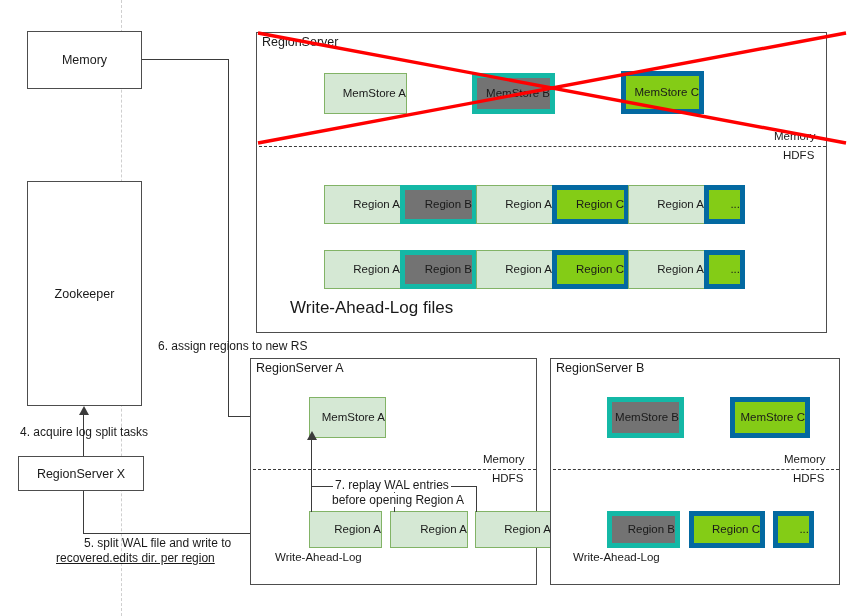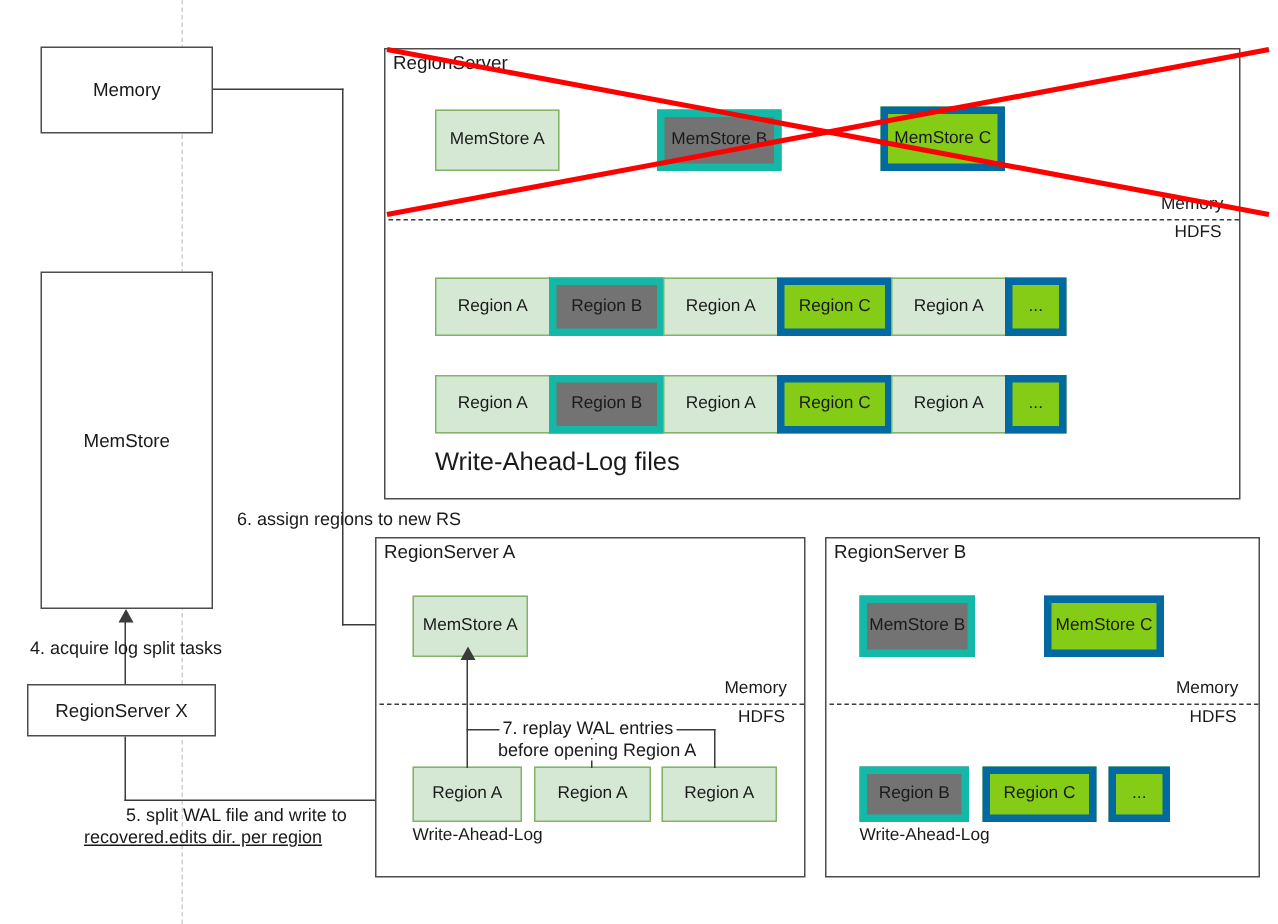--- a/index.html
+++ b/index.html
@@ -14,22 +14,22 @@
   .plainbox{border:1.5px solid #4d4d4d;background:#ffffff;
             display:flex;align-items:center;justify-content:center;
             font-size:12.5px;color:#1a1a1a;}
 
   
   .container{border:1.5px solid #4d4d4d;background:#ffffff;}
   .container-label{position:absolute;left:5px;top:2px;font-size:12.5px;
                    color:#1a1a1a;white-space:nowrap;}
 
   
-  .cell{display:flex;align-items:center;justify-content:center;
-        font-size:11.5px;line-height:1;text-align:center;}
+  .cell{display:flex;align-items:center;justify-content:flex-end;
+        font-size:11.5px;line-height:1;text-align:center;margin-left:34px;}
   .green {background:#d5e8d4;border:1px solid #82b366;}
   .blue  {background:#737373;border:5px solid #14b8a6;}
   .yellow{background:#84cc16;border:5px solid #0369a1;}
 
   
   .divider{border-top:1.6px dashed #3b3b3b;height:0;}
   .sidelabel{font-size:11.5px;color:#1a1a1a;white-space:nowrap;}
 
   
   .caption{font-size:12px;color:#1a1a1a;white-space:nowrap;}
@@ -55,21 +55,21 @@
 
 <div id="stage">
 
   <div class="abs pagesep" style="left:121px;top:0;height:616px;"></div>
 
   <div class="abs plainbox" style="left:27px;top:31px;width:115px;height:58px;">
     <span>Memory</span>
   </div>
 
   <div class="abs plainbox" style="left:27px;top:181px;width:115px;height:225px;">
-    <span>MemStore</span>
+    <span>Zookeeper</span>
   </div>
 
   <div class="abs plainbox" style="left:18px;top:456px;width:126px;height:35px;">
     <span>RegionServer X</span>
   </div>
 
   <div class="abs ln lnv" style="left:83px;top:414px;height:42px;"></div>
   <div class="arrowhead ah-up" style="left:79px;top:406px;"></div>
   <div class="abs caption" style="left:20px;top:425px;text-align:right;">4. acquire log split tasks</div>
 

